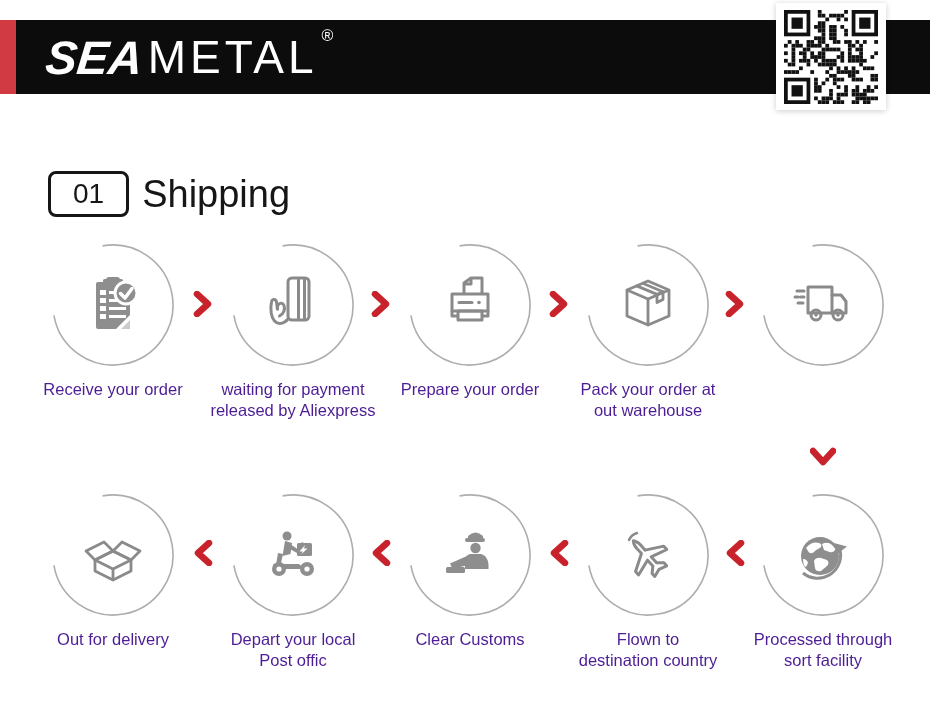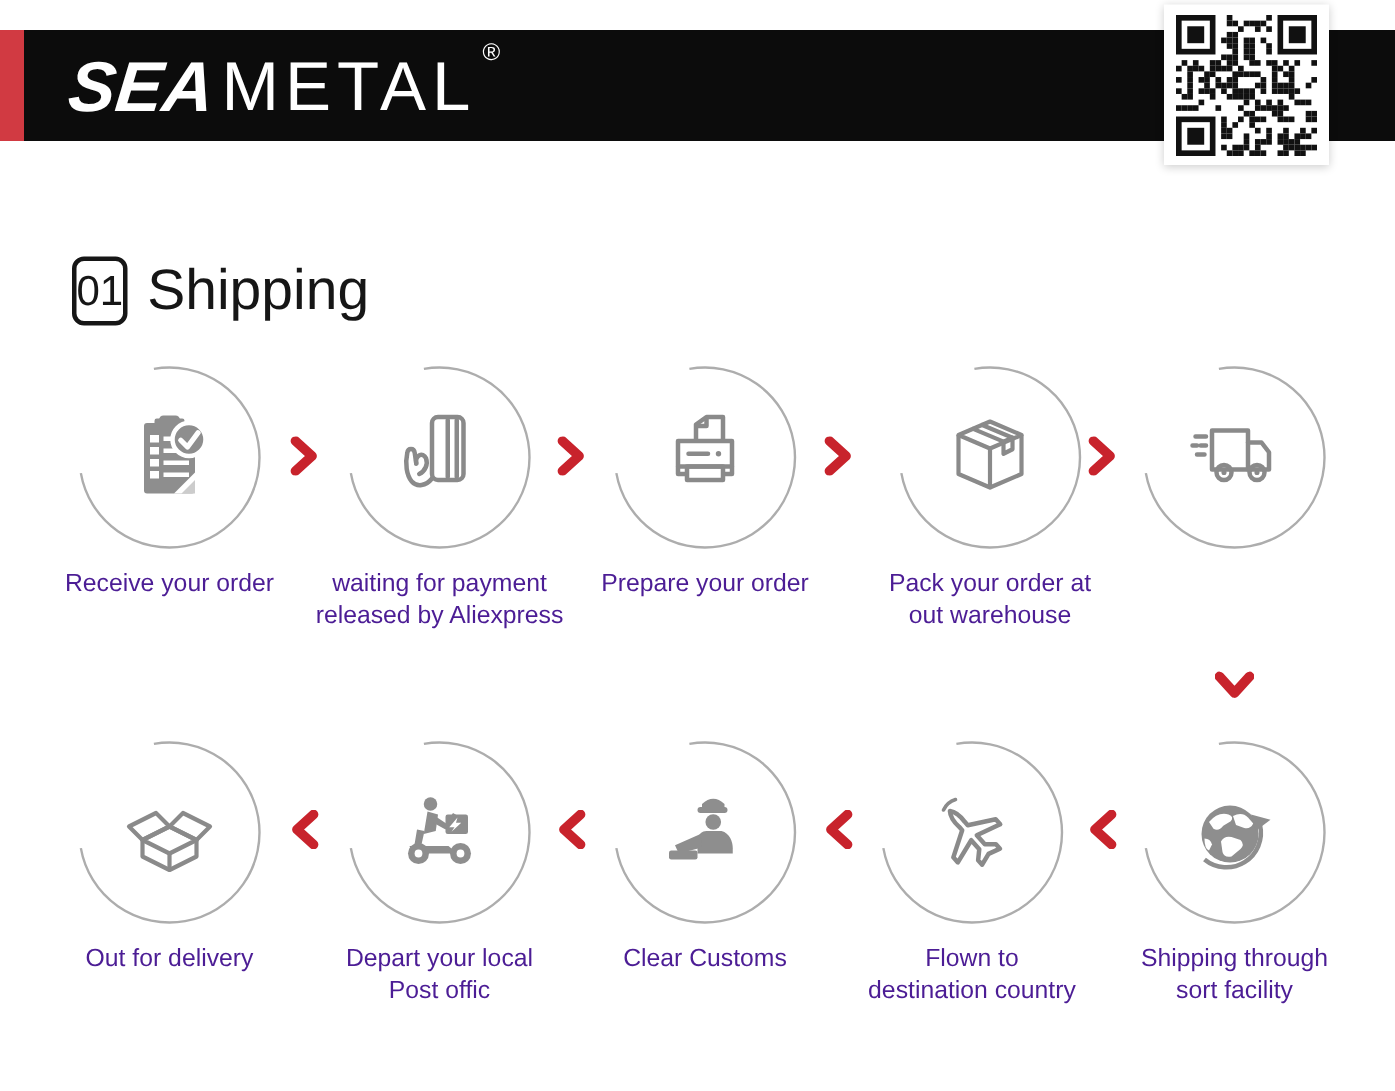--- a/index.html
+++ b/index.html
@@ -14,21 +14,21 @@
   .logo .metal{font-size:46px;font-weight:normal;letter-spacing:4px;margin-left:5px;}
   .logo .reg{font-size:16px;align-self:flex-start;margin-top:7px;margin-left:4px;}
 
   .qr{position:absolute;left:776px;top:3px;width:110px;height:107px;background:#fff;
       box-shadow:0 1px 6px rgba(0,0,0,.2);display:flex;align-items:center;justify-content:center;}
   .qr svg{width:94px;height:94px;}
 
   
   .title{position:absolute;left:48px;top:171px;display:flex;align-items:center;color:#161616;}
   .title .num{display:inline-block;border:3px solid #161616;border-radius:8px;
-              font-size:28px;line-height:1;padding:6px 0;}
+              font-size:28px;line-height:1;padding:6px 22px;}
   .title .txt{font-size:38px;margin-left:13px;}
 
   
   .step{position:absolute;width:190px;text-align:center;}
   .ring{position:relative;width:124px;height:124px;margin:0 auto;}
   .ring .arc{position:absolute;left:0;top:0;width:124px;height:124px;}
   .ring .icon{position:absolute;left:30px;top:30px;width:64px;height:64px;}
   .step-label{margin-top:12px;font-size:16.5px;line-height:1.27;color:#4c1d95;white-space:pre-line;}
 
   .chev{position:absolute;width:22px;height:26px;}
@@ -327,21 +327,21 @@
           <path d="M14,38 V43 H20 M50,38 V43 H44"></path>
           <rect x="20" y="38" width="24" height="9"></rect>
           <path d="M21,29.5 H34" stroke-linecap="round"></path>
         </g>
         <circle cx="41" cy="29.5" r="1.8" fill="#8a8a8a"></circle>
       </svg>
     </div>
     <div class="step-label">Prepare your order</div>
   </div>
 
-  <div class="step" style="left:565px;top:243px">
+  <div class="step" style="left:553px;top:243px">
     <div class="ring">
       <svg class="arc" viewBox="-62 -62 124 124">
         <path d="M-10.4,-59.1 A60,60 0 1 1 -59.1,10.4" fill="none" stroke="#adadad" stroke-width="1.6"></path>
       </svg>
       <svg class="icon" viewBox="0 0 64 64">
         <g fill="none" stroke="#8a8a8a" stroke-width="2.8" stroke-linejoin="round">
           <polygon points="32,8 53,17 32,26 11,17"></polygon>
           <path d="M11,17 V43 L32,52 V26"></path>
           <path d="M53,17 V43 L32,52"></path>
           <path d="M20,12.6 L41,21.4 M26,10 L47,18.8"></path>
@@ -478,21 +478,21 @@
       <svg class="icon" viewBox="0 0 64 64">
         <circle cx="29" cy="33" r="19" fill="#8e8e8e"></circle>
         <path d="M15,25 q6,-7 13,-5 q4,1.5 1.5,4.5 l-5,3 q-3,4 -6.5,2 z" fill="#fff"></path>
         <path d="M31,21 q6,-3 10,1 l3.5,4 q-2,4 -6,3 l-5.5,-2 z" fill="#fff"></path>
         <path d="M23,38 q2,-4 7,-3 l6,2 q3,3 0,6 l-6,5 q-5,1 -6,-3 z" fill="#fff"></path>
         <path d="M12,36 q4,0 5,4 l-2,4 q-3,-1 -3,-8 z" fill="#fff"></path>
         <path d="M12,50 A23,23 0 0 0 49,27" fill="none" stroke="#8e8e8e" stroke-width="3"></path>
         <polygon points="43,20 56,23.5 46,31" fill="#8e8e8e"></polygon>
       </svg>
     </div>
-    <div class="step-label">Shipping through
+    <div class="step-label">Processed through
 sort facility</div>
   </div>
 
   <svg class="chev" style="left:192px;top:540px" viewBox="0 0 22 26">
     <polyline points="17,3 6,13 17,23" fill="none" stroke="#c8232c" stroke-width="6.5" stroke-linecap="round" stroke-linejoin="round"></polyline>
   </svg>
   <svg class="chev" style="left:370px;top:540px" viewBox="0 0 22 26">
     <polyline points="17,3 6,13 17,23" fill="none" stroke="#c8232c" stroke-width="6.5" stroke-linecap="round" stroke-linejoin="round"></polyline>
   </svg>
   <svg class="chev" style="left:548px;top:540px" viewBox="0 0 22 26">

